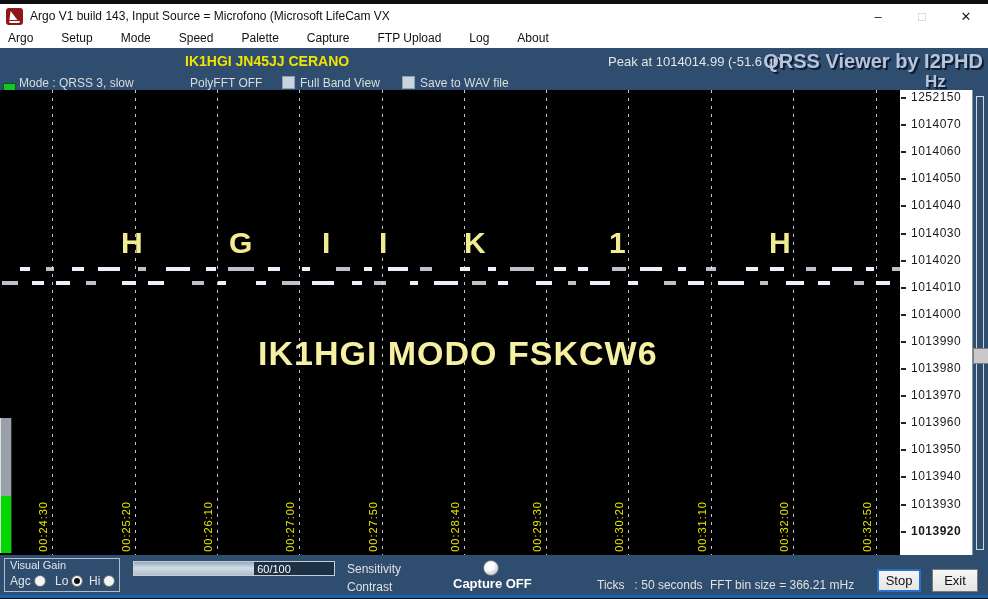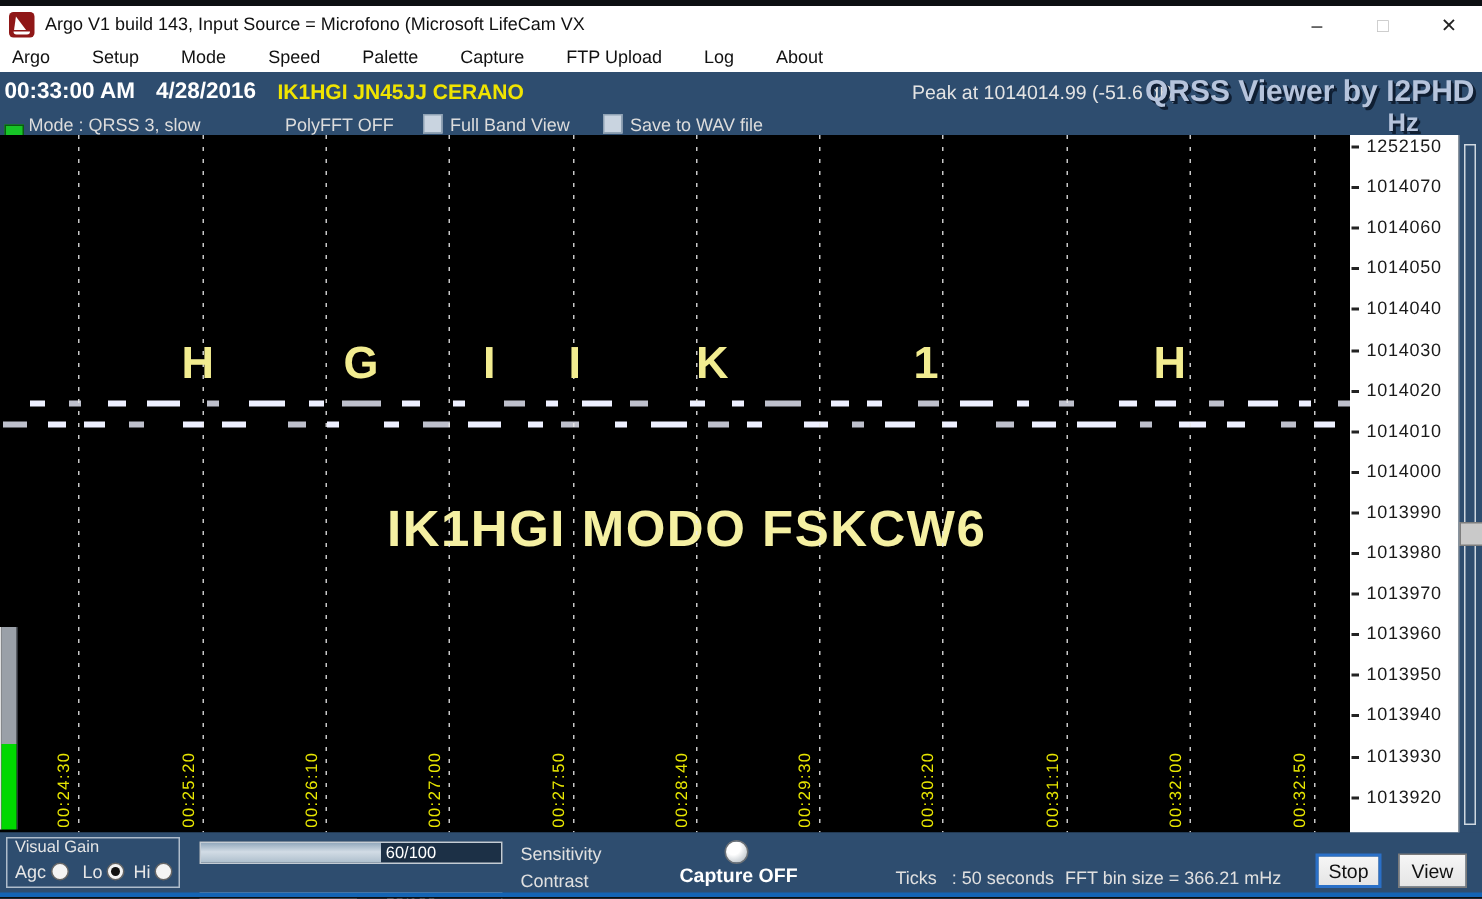--- a/index.html
+++ b/index.html
@@ -114,21 +114,20 @@
       <span class="menu-item">Mode</span>
       <span class="menu-item">Speed</span>
       <span class="menu-item">Palette</span>
       <span class="menu-item">Capture</span>
       <span class="menu-item">FTP Upload</span>
       <span class="menu-item">Log</span>
       <span class="menu-item">About</span>
     </div>
 
   <div class="header">
-    <span class="clockdate"><span>00:33:00 AM</span><span class="date">4/28/2016</span></span>
     <span class="callsign">IK1HGI JN45JJ CERANO</span>
     <span class="peak">Peak at 1014014.99 (-51.6 dB)</span>
     <span class="brand">QRSS Viewer by I2PHD</span>
     <span class="hz">Hz</span>
     <span class="green-ind"></span>
     <div class="mode-row">
       <span class="mode-label">Mode : QRSS 3, slow</span>
       <span class="polyfft">PolyFFT OFF</span>
       <span class="cb cb1"></span>
       <span class="cb-label cbl1">Full Band View</span>
@@ -263,21 +262,21 @@
         <div class="freq-label" style="top: 298.1px;">1013970</div>
         <div class="freq-tick" style="top: 332.2px;"></div>
         <div class="freq-label" style="top: 325.2px;">1013960</div>
         <div class="freq-tick" style="top: 359.3px;"></div>
         <div class="freq-label" style="top: 352.3px;">1013950</div>
         <div class="freq-tick" style="top: 386.4px;"></div>
         <div class="freq-label" style="top: 379.4px;">1013940</div>
         <div class="freq-tick" style="top: 413.5px;"></div>
         <div class="freq-label" style="top: 406.5px;">1013930</div>
         <div class="freq-tick" style="top: 440.6px;"></div>
-        <div class="freq-label" style="top: 433.6px;">1013920</div>
+        <div class="freq-label" style="top: 433.6px; font-weight: bold;">1013920</div>
       </div>
     <div class="fslider">
       <div class="groove"></div>
       <div class="thumb"></div>
     </div>
   </div>
 
   <div class="bottombar">
     <div class="groupbox">
       <span class="gb-label">Visual Gain</span>
@@ -304,17 +303,17 @@
       <div class="fill" id="cont-fill" style="width: 52%;"></div>
       <div class="ptext">52/100</div>
     </div>
     <span class="slab slab1">Sensitivity</span>
     <span class="slab slab2">Contrast</span>
     <span class="led"></span>
     <span class="capture">Capture OFF</span>
     <span class="ticks-info">Ticks   : 50 seconds</span>
     <span class="fft-info">FFT bin size = 366.21 mHz</span>
     <div class="btn btn-stop">Stop</div>
-    <div class="btn btn-exit">View</div>
+    <div class="btn btn-exit">Exit</div>
   </div>
 
   <div class="bottom-border"></div>
 </div>
 
 </body></html>

